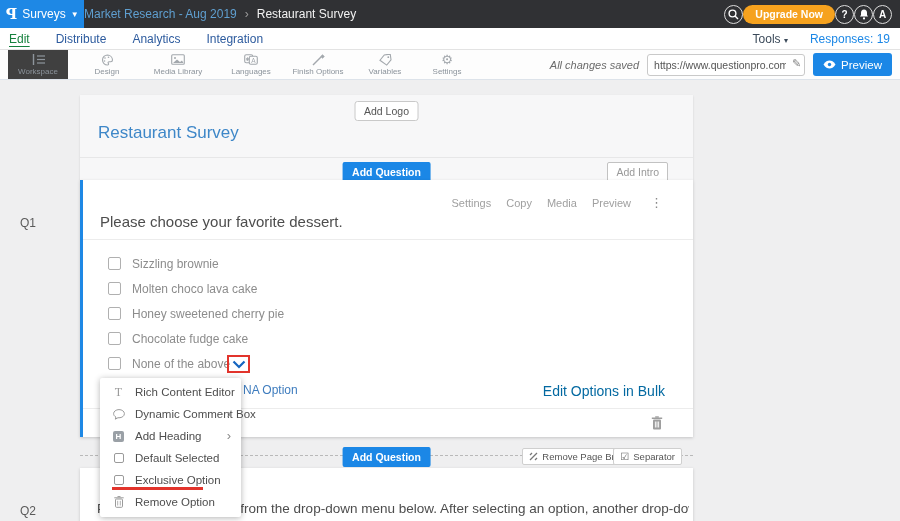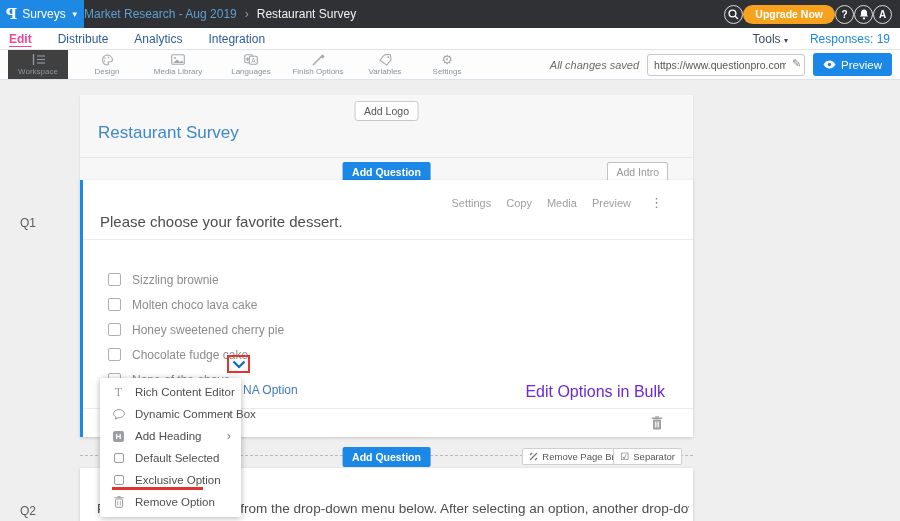--- a/index.html
+++ b/index.html
@@ -18,21 +18,21 @@
   .crumb-sep { color:#9a9a9a; font-size:12px; }
   .crumb-current { color:#f2f2f2; }
   .top-actions { position:absolute; right:8px; top:0; height:28px; display:flex; align-items:center; }
   .circle-btn { width:19px; height:19px; border-radius:50%; border:1.5px solid #dcdcdc; background:transparent; color:#fff; font-size:10px; font-weight:bold; display:flex; align-items:center; justify-content:center; cursor:pointer; }
   .upgrade-btn { background:#f6a21e; color:#fff; border:none; border-radius:10px; height:19px; padding:0 12px; font-size:10.5px; font-weight:bold; cursor:pointer; }
 
   
   .menubar { position:absolute; left:0; top:28px; width:900px; height:22px; background:#fff; border-bottom:1px solid #e3e3e3; display:flex; align-items:center; }
   .menutabs { display:flex; gap:26px; padding-left:9px; }
   .menutab { font-size:12px; color:#2d5b9e; text-decoration:none; cursor:pointer; }
-  .menutab.active { color:#ec4899; text-decoration:underline; text-underline-offset:3px;font-weight:bold; }
+  .menutab.active { color:#15803d; text-decoration:underline; text-underline-offset:3px; }
   .menubar-right { position:absolute; right:10px; display:flex; align-items:flex-start; gap:22px; }
   .tools-lbl { font-size:12px; color:#3b4a5a; cursor:pointer; }
   .tools-lbl .caret { font-size:8px; color:#3b4a5a; }
   .responses-lbl { font-size:12px; color:#1b87e6; cursor:pointer; }
 
   
   .ribbon { position:absolute; left:0; top:50px; width:900px; height:30px; background:#fdfdfd; border-bottom:1px solid #dde3ea; display:flex; align-items:center; }
   .ribbon-items { display:flex; align-items:center; padding-left:8px; }
   .ribbon-item { display:flex; flex-direction:column; align-items:center; justify-content:center; gap:1px; height:29px; cursor:pointer; color:#9aa0a6; }
   .ribbon-item .ric { height:13px; display:flex; align-items:center; justify-content:center; }
@@ -65,28 +65,28 @@
   .add-intro-btn { position:absolute; right:25px; top:67px; background:#fff; border:1px solid #c2c2c2; border-radius:2px; font-size:10.5px; color:#999; padding:3px 8px; cursor:pointer;margin-left:8px; }
 
   
   .qcard { position:relative; background:#fff; box-shadow:0 1px 3px rgba(0,0,0,.18); }
   .qcard.card1 { height:257px; border-left:3px solid #1e88e5; }
   .qactions { position:absolute; top:15px; right:30px; display:flex; align-items:center; gap:15px; }
   .qaction { font-size:11px; color:#a0a0a0; text-decoration:none; cursor:pointer; }
   .kebab { font-size:13px; color:#8a8a8a; cursor:pointer; margin-left:4px; }
   .qtext { position:absolute; left:17px; top:33px; font-size:15px; color:#4d4d4d; }
   .qdivider { position:absolute; left:0; top:59px; width:100%; border-top:1px solid #ececec; }
-  .options { position:absolute; left:25px; top:87px;text-align:right; }
+  .options { position:absolute; left:25px; top:71px;text-align:right; }
   .opt-row { display:flex; align-items:center; gap:11px; height:25px; }
   .cbx { width:13px; height:13px; border:1px solid #b0b0b0; border-radius:2px; background:#fff; flex:0 0 auto; cursor:pointer; }
   .opt-lbl { font-size:12px; color:#8c8c8c; }
   .chevron-box { position:absolute; left:144px; top:175px; width:23px; height:18px; border:2px solid #e2342c; display:flex; align-items:center; justify-content:center; cursor:pointer; }
   .opt-footer { position:absolute; left:0; top:203px; width:100%; height:16px; }
   .na-link { position:absolute; left:160px; font-size:12px; color:#3e7cbe; text-decoration:none; cursor:pointer; }
-  .bulk-link { position:absolute; right:28px; font-size:16px; color:#6d28d9; text-decoration:none; cursor:pointer; }
+  .bulk-link { position:absolute; right:28px; font-size:14px; color:#0369a1; text-decoration:none; cursor:pointer; }
   .qdivider2 { position:absolute; left:0; top:228px; width:100%; border-top:1px solid #ececec; }
   .trash-btn { position:absolute; right:30px; top:236px; background:none; border:none; cursor:pointer; }
 
   
   .break-row { position:absolute; left:0; top:352px; width:613px; height:18px; }
   .break-dash { position:absolute; left:0; top:8px; width:100%; border-top:1px dashed #b9b9b9; }
   .break-aq { position:absolute; left:50%; transform:translateX(-50%); top:0; }
   .break-btn { position:absolute; top:1px; background:#fff; border:1px solid #cfcfcf; border-radius:2px; font-size:9.5px; color:#555; padding:2px 6px; cursor:pointer; display:flex; align-items:center; gap:4px; }
   .rpb-btn { right:56px; }
   .sep-btn { right:11px; }

